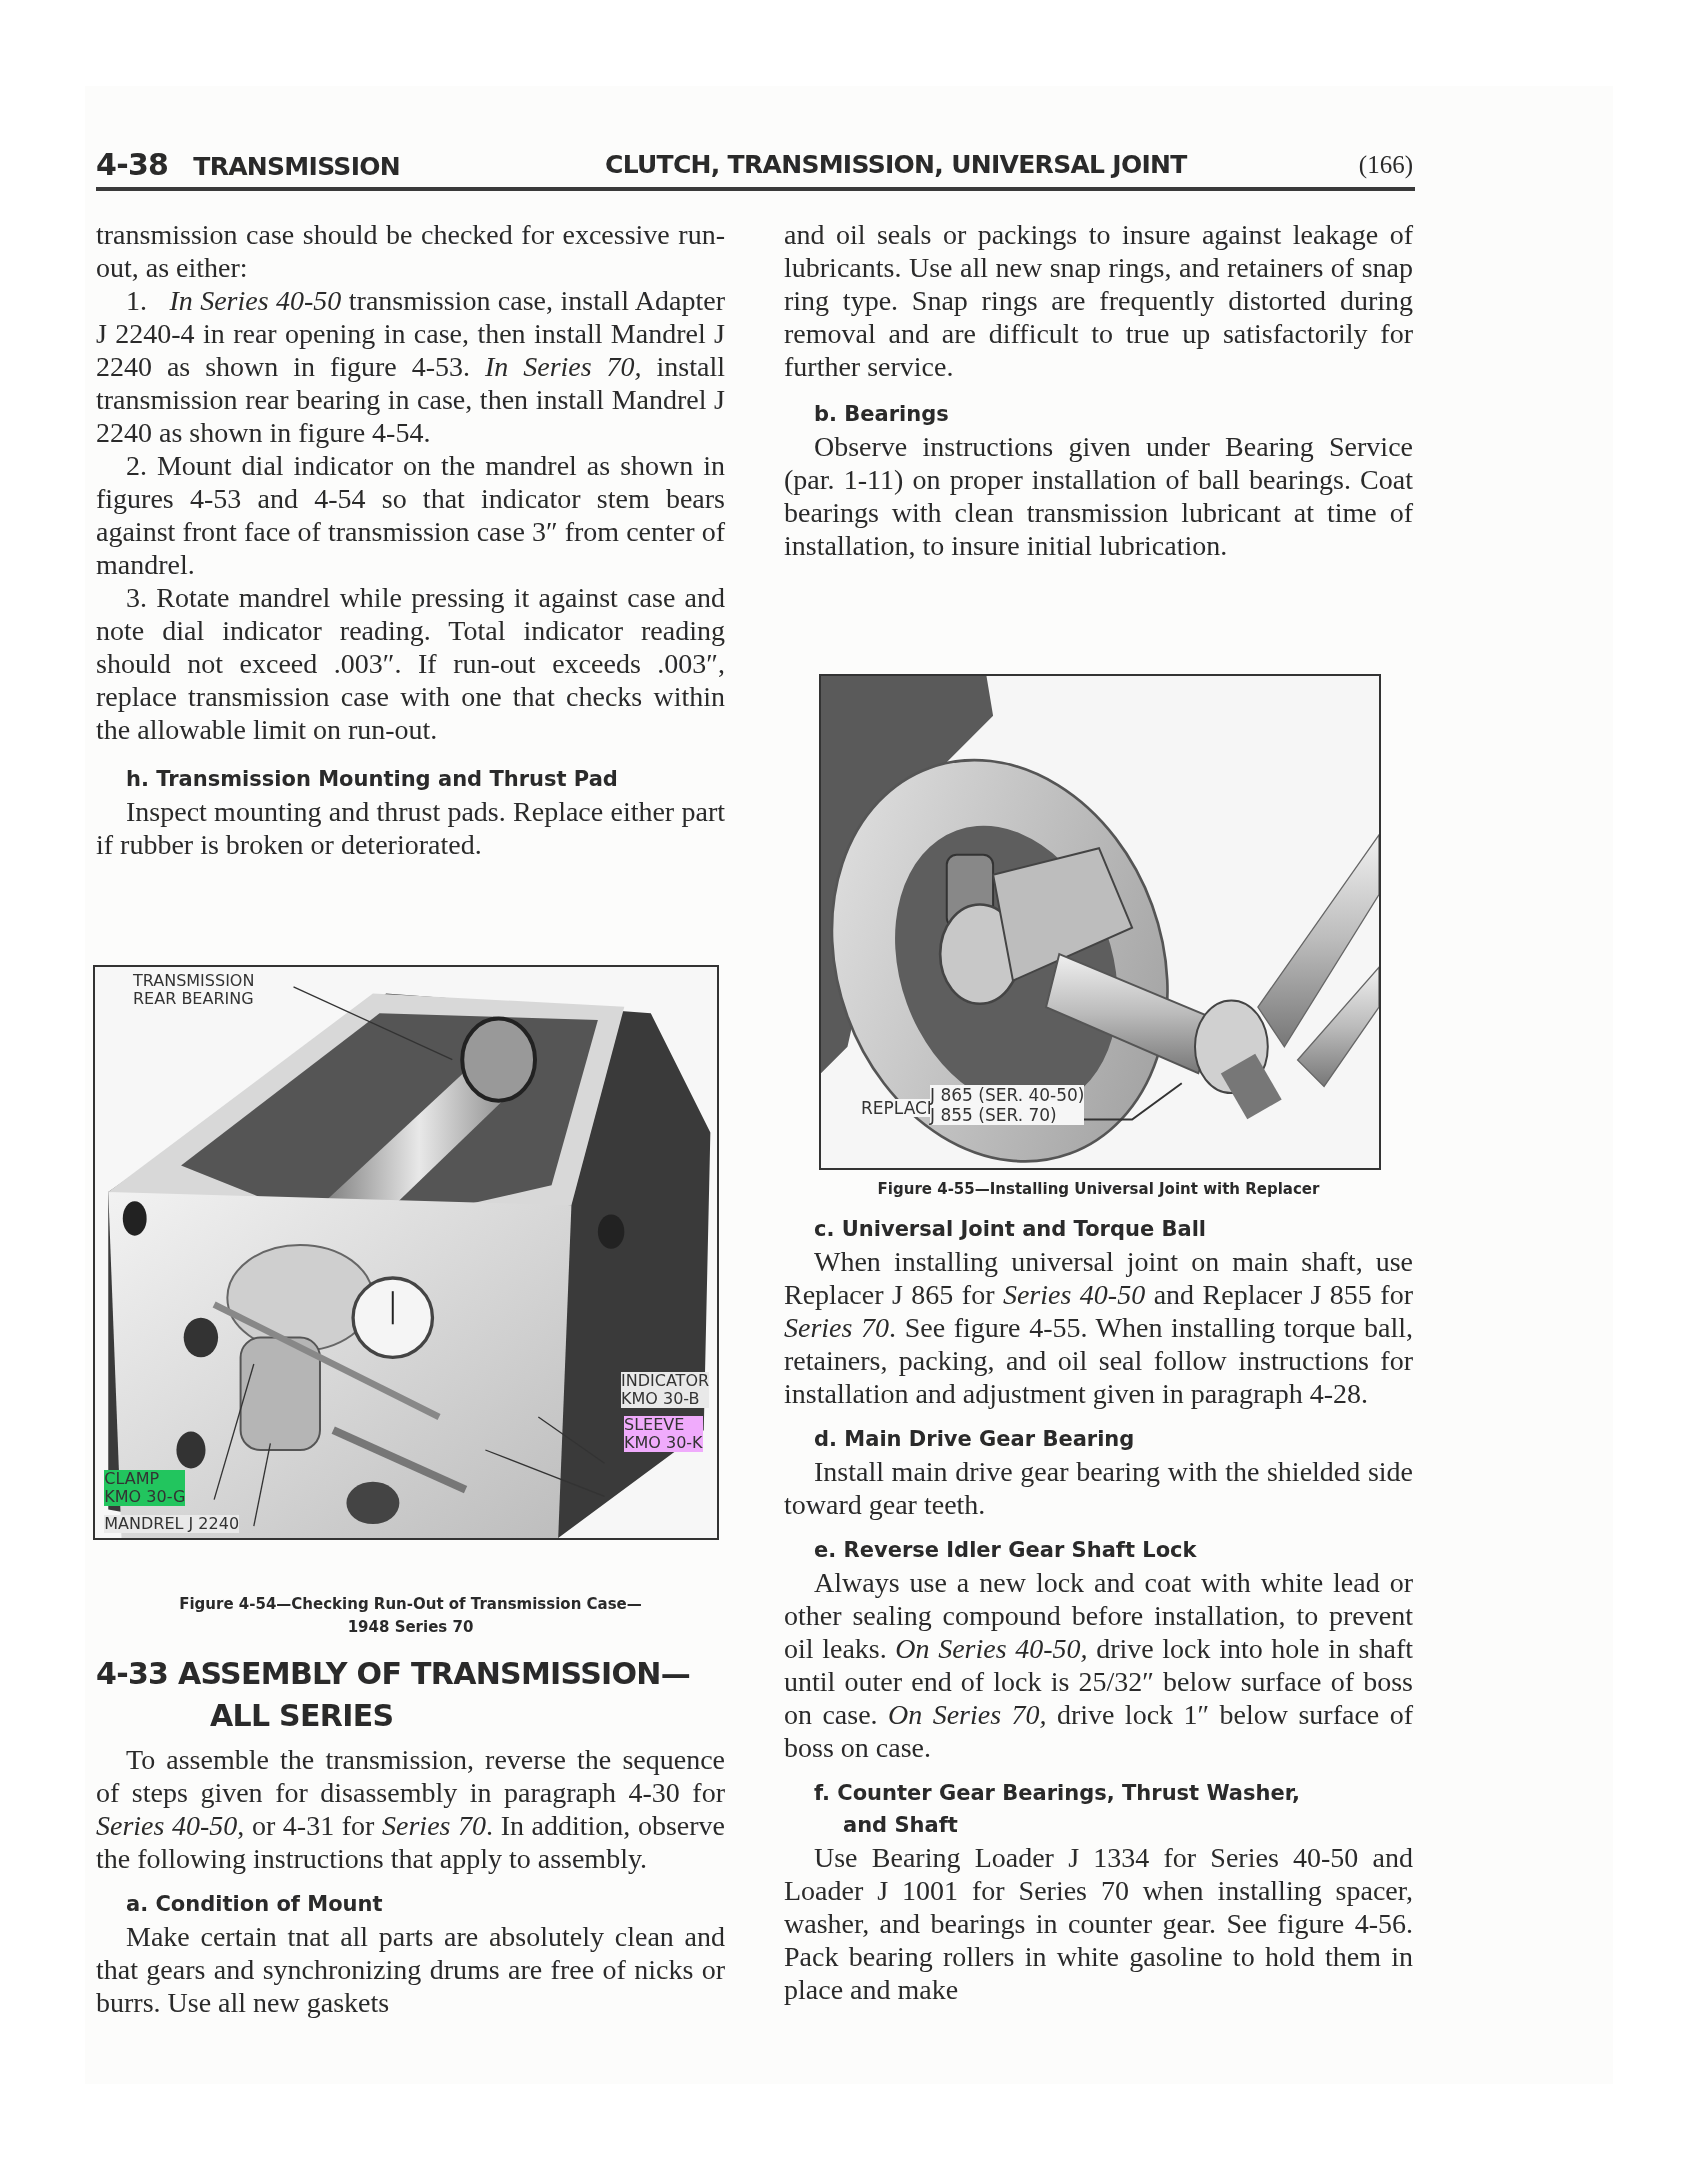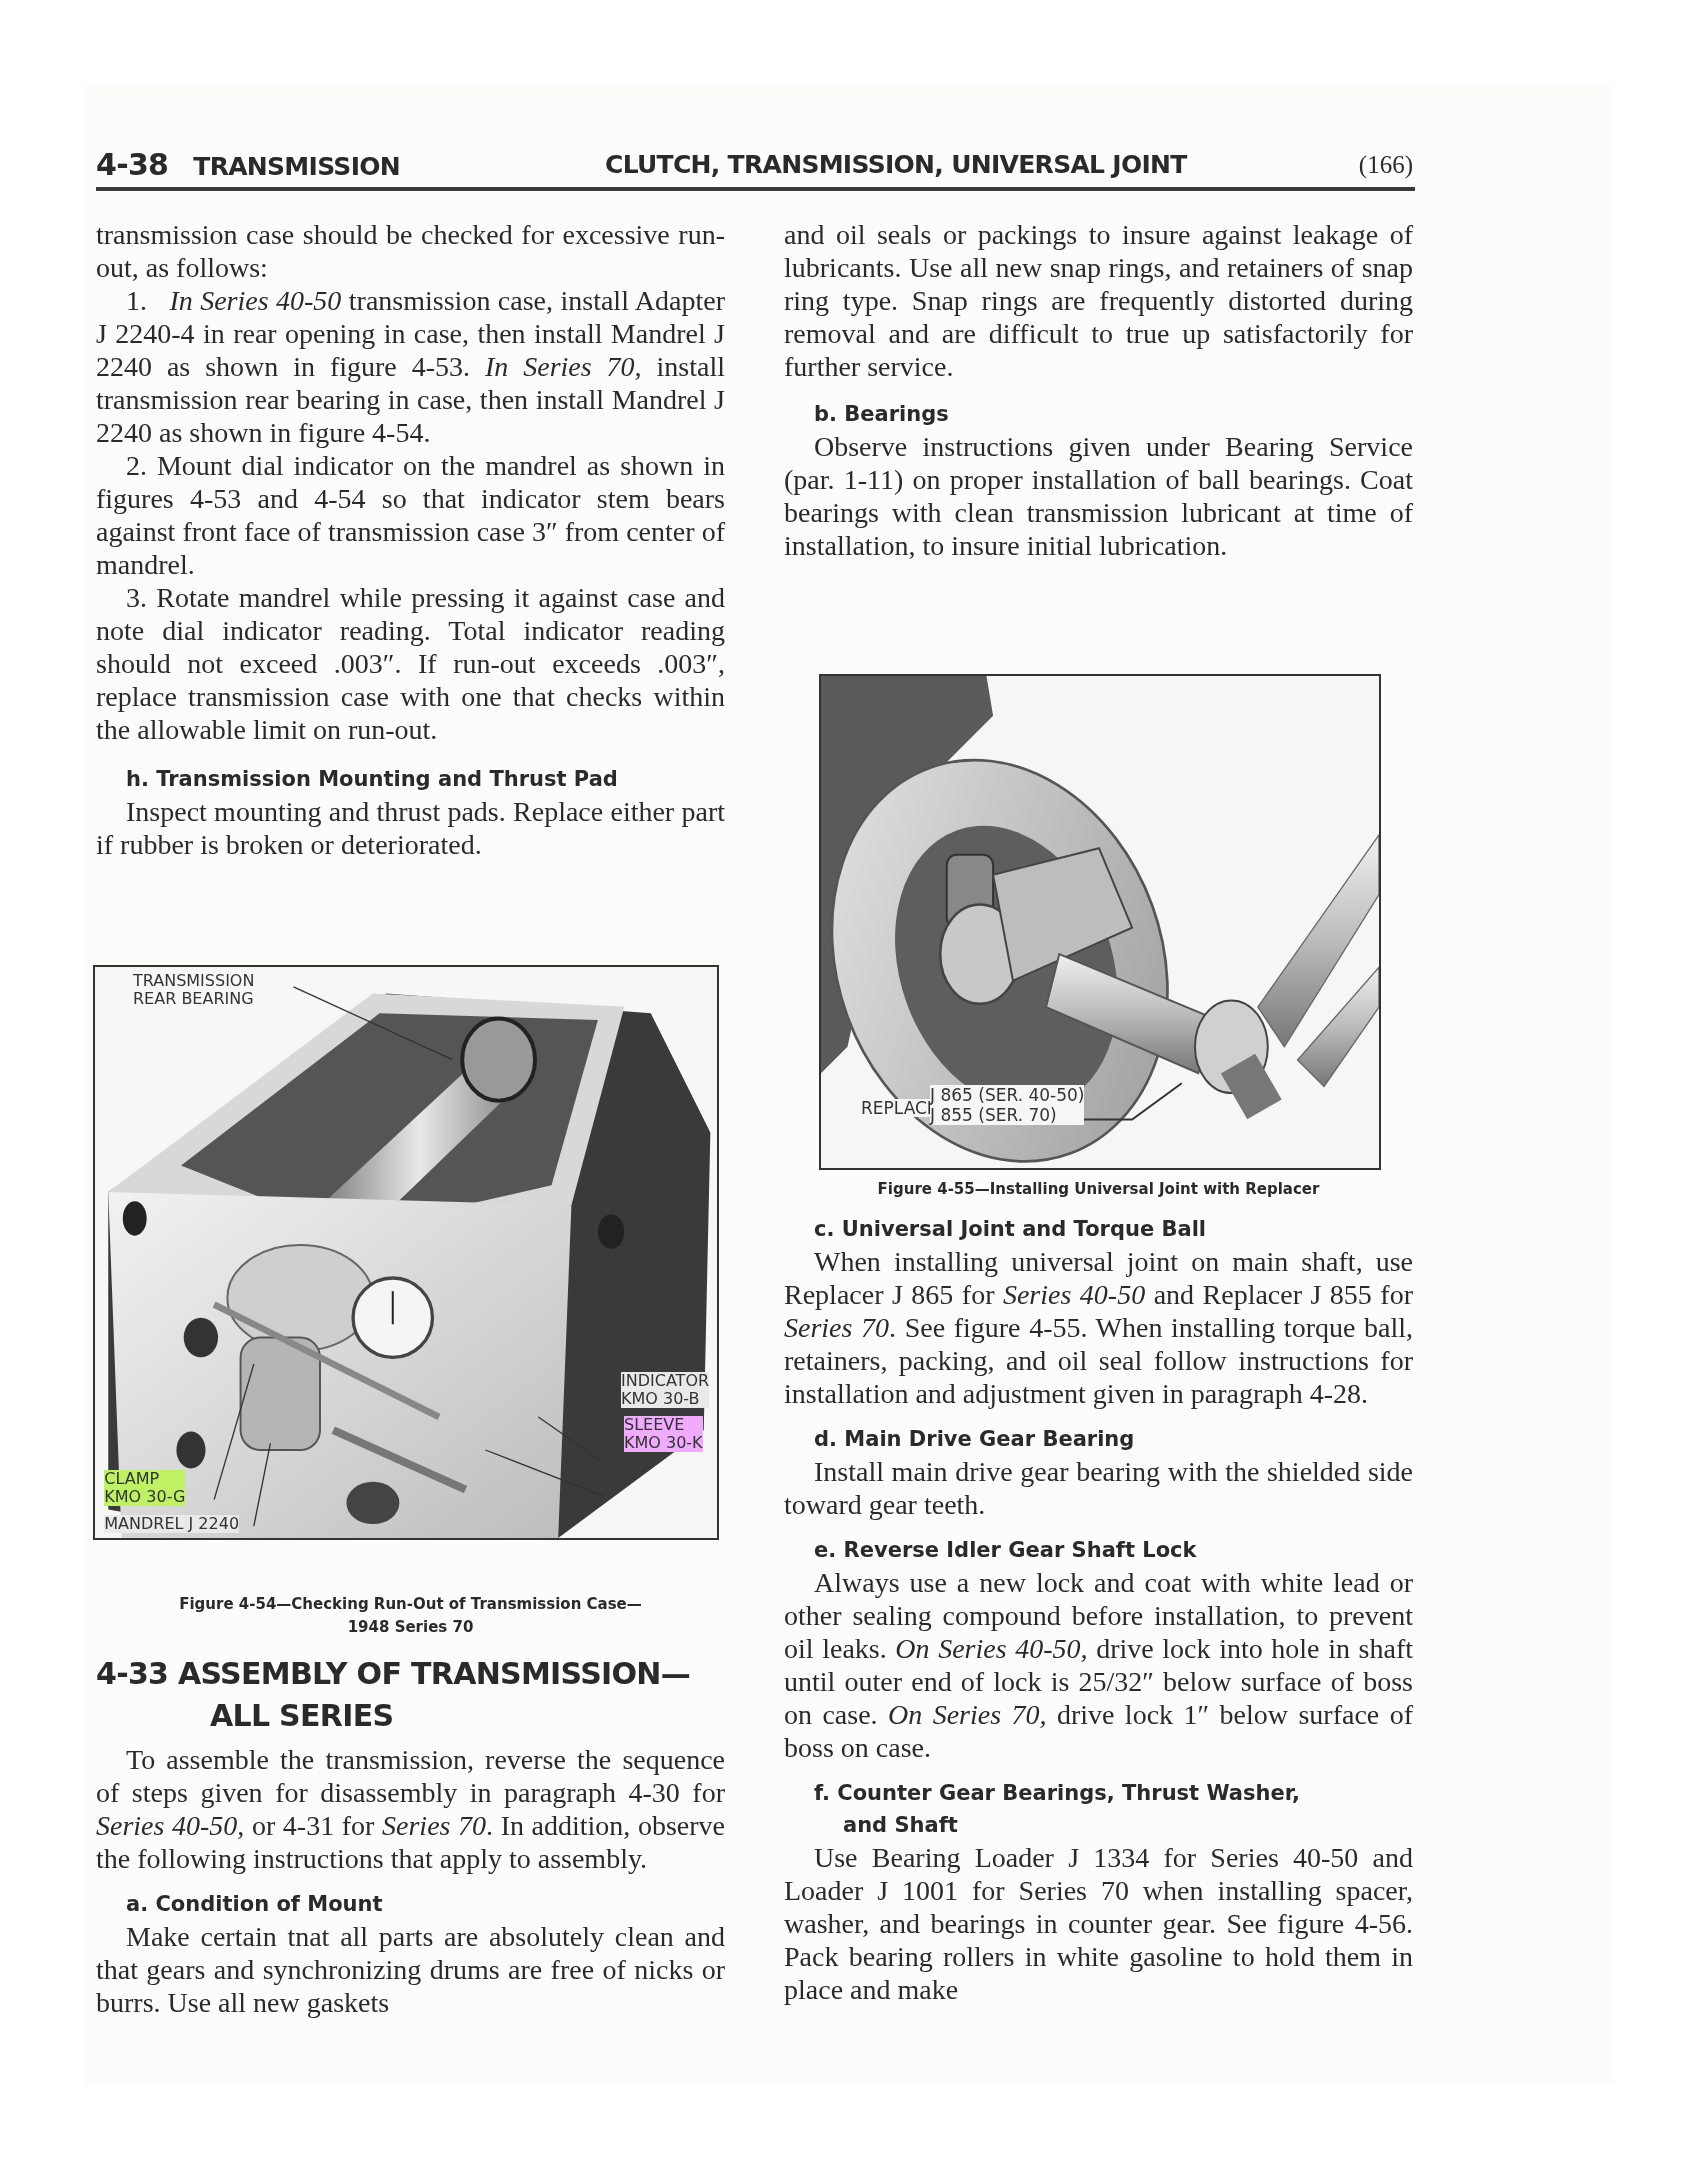--- a/index.html
+++ b/index.html
@@ -36,21 +36,21 @@
 <div class="header">
   <div class="left">
     <span class="pnum">4-38</span><span class="sect">TRANSMISSION</span>
   </div>
   <div class="center">CLUTCH, TRANSMISSION, UNIVERSAL JOINT</div>
   <div class="right">(166)</div>
 </div>
 <div class="rule"></div>
 
 <div class="col col-left">
-  <p class="p">transmission case should be checked for excessive run-out, as follows:</p>
+  <p class="p">transmission case should be checked for excessive run-out, as either:</p>
   <p class="p"><span class="ind"></span><span>1.</span>&nbsp;&nbsp; <i>In Series 40-50</i><span> transmission case, install Adapter J 2240-4 in rear opening in case, then install Mandrel J 2240 as shown in figure 4-53. </span><i>In Series 70,</i><span> install transmission rear bearing in case, then install Mandrel J 2240 as shown in figure 4-54.</span></p>
   <p class="p"><span class="ind"></span><span>2.</span> <span>Mount dial indicator on the mandrel as shown in figures 4-53 and 4-54 so that indicator stem bears against front face of transmission case 3″ from center of mandrel.</span></p>
   <p class="p"><span class="ind"></span><span>3.</span> <span>Rotate mandrel while pressing it against case and note dial indicator reading. Total indicator reading should not exceed .003″. If run-out exceeds .003″, replace transmission case with one that checks within the allowable limit on run-out.</span></p>
   <div style="height:17px"></div>
   <p class="h">h.  Transmission Mounting and Thrust Pad</p>
   <p class="p"><span class="ind"></span><span>Inspect mounting and thrust pads. Replace either part if rubber is broken or deteriorated.</span></p>
 </div>
 
 <div class="fig" style="left:93px; top:965px; width:622px; height:571px; background:#e4e4e4;">
   <svg width="622" height="571" viewBox="0 0 940 863">
@@ -94,21 +94,21 @@
     <div>REAR BEARING</div>
   </div>
   <div class="lbl" style="left:526px; top:405px; background:#e9e9e9;">
     <div>INDICATOR</div>
     <div>KMO 30-B</div>
   </div>
   <div class="lbl" style="left:529px; top:449px; background:#f0abfc;">
     <div>SLEEVE</div>
     <div>KMO 30-K</div>
   </div>
-  <div class="lbl" style="left:9.3px; top:503px; background:#bef264;">
+  <div class="lbl" style="left:9.3px; top:503px; background:#22c55e;">
     <div>CLAMP</div>
     <div>KMO 30-G</div>
   </div>
   <div class="lbl" style="left:9.3px; top:548px; background:#e9e9e9;">MANDREL J 2240</div>
 </div>
 
 <div class="col" style="left:96px; top:1555px;margin-top:38px;">
   <p class="cap"><span>Figure 4-54—Checking Run-Out of Transmission Case—</span><br><span>1948 Series 70</span></p>
   <div style="height:14.6px"></div>
   <p class="h2"><span>4-33  ASSEMBLY OF TRANSMISSION—</span><br><span style="padding-left:114px">ALL SERIES</span></p>

